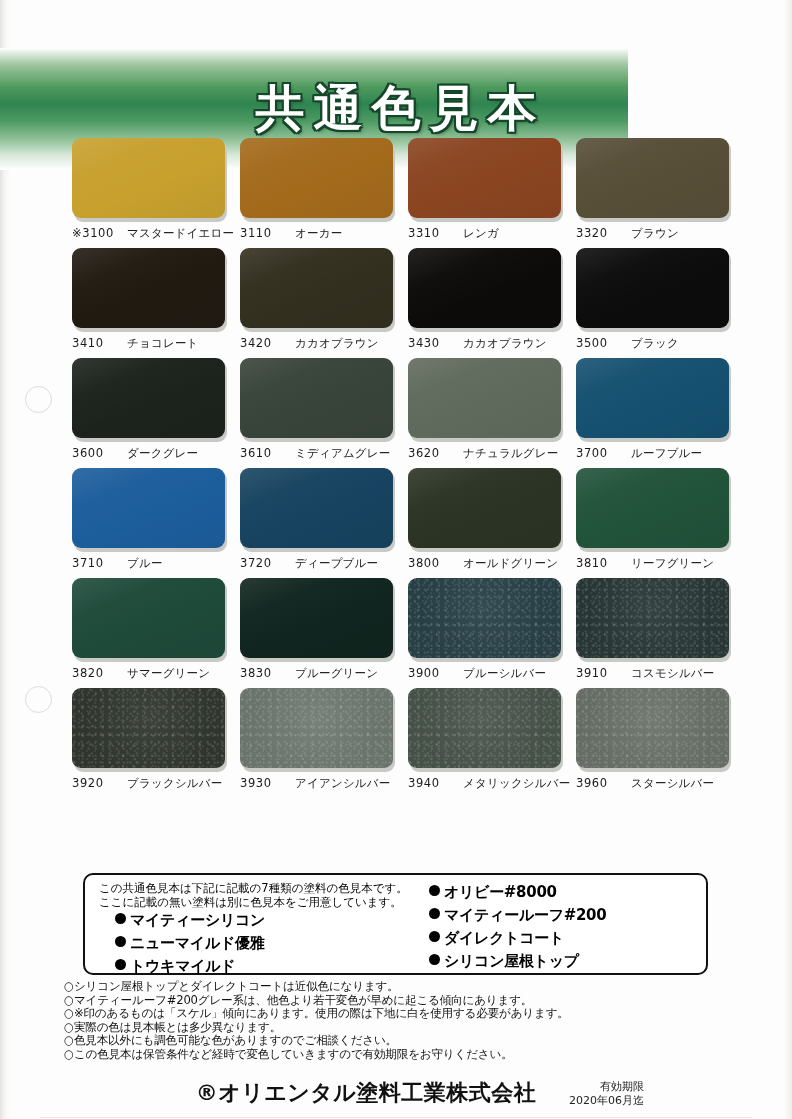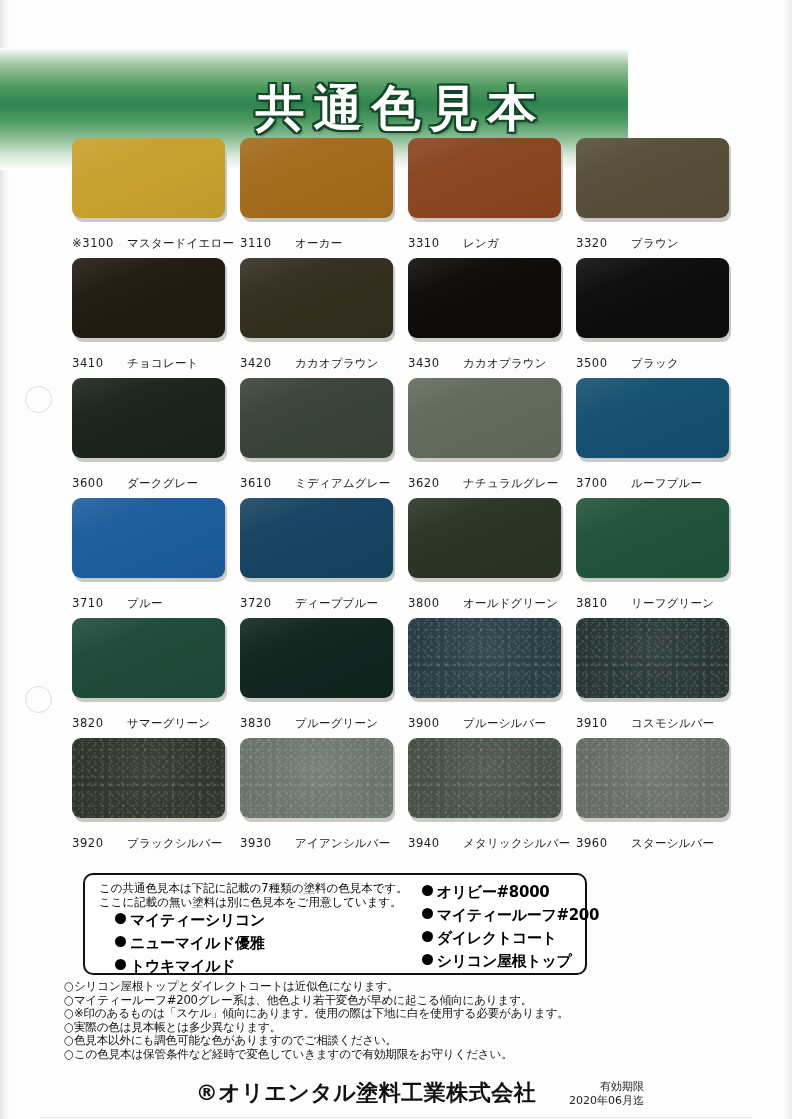--- a/index.html
+++ b/index.html
@@ -138,21 +138,21 @@
     background-size: 9px 9px, 11px 11px, 7px 7px, 13px 13px, 10px 10px, 8px 8px, 100% 100%;
   }
   .chip.glossy::after {
     content: "";
     position: absolute;
     inset: 0;
     border-radius: 9px;
     background: linear-gradient(157deg, rgba(255,255,255,.10) 0%, rgba(255,255,255,.02) 28%, rgba(255,255,255,0) 55%, rgba(0,0,0,.045) 100%);
   }
   .chip-label {
-    margin-top: 16px;
+    margin-top: 6px;
     font-size: 11.5px;
     font-family: "DejaVu Sans", "Liberation Sans", sans-serif;
     color: #1a1a1a;
     white-space: nowrap;
     letter-spacing: .2px;
   }
   .chip-code {
     display: inline-block;
     min-width: 46px;
     letter-spacing: .6px;
@@ -160,21 +160,21 @@
   .chip-name {
     display: inline-block;
     margin-left: 9px;
   }
 
   
   #products-box {
     position: absolute;
     top: 873px;
     left: 83px;
-    width: 504px;
+    width: 625px;
     height: 102px;
     border: 2px solid #111;
     border-radius: 10px;
     background: #fff;
     box-sizing: border-box;
     display: flex;
     padding: 6px 0 0 0;
   }
   #products-left {
     width: 330px;

